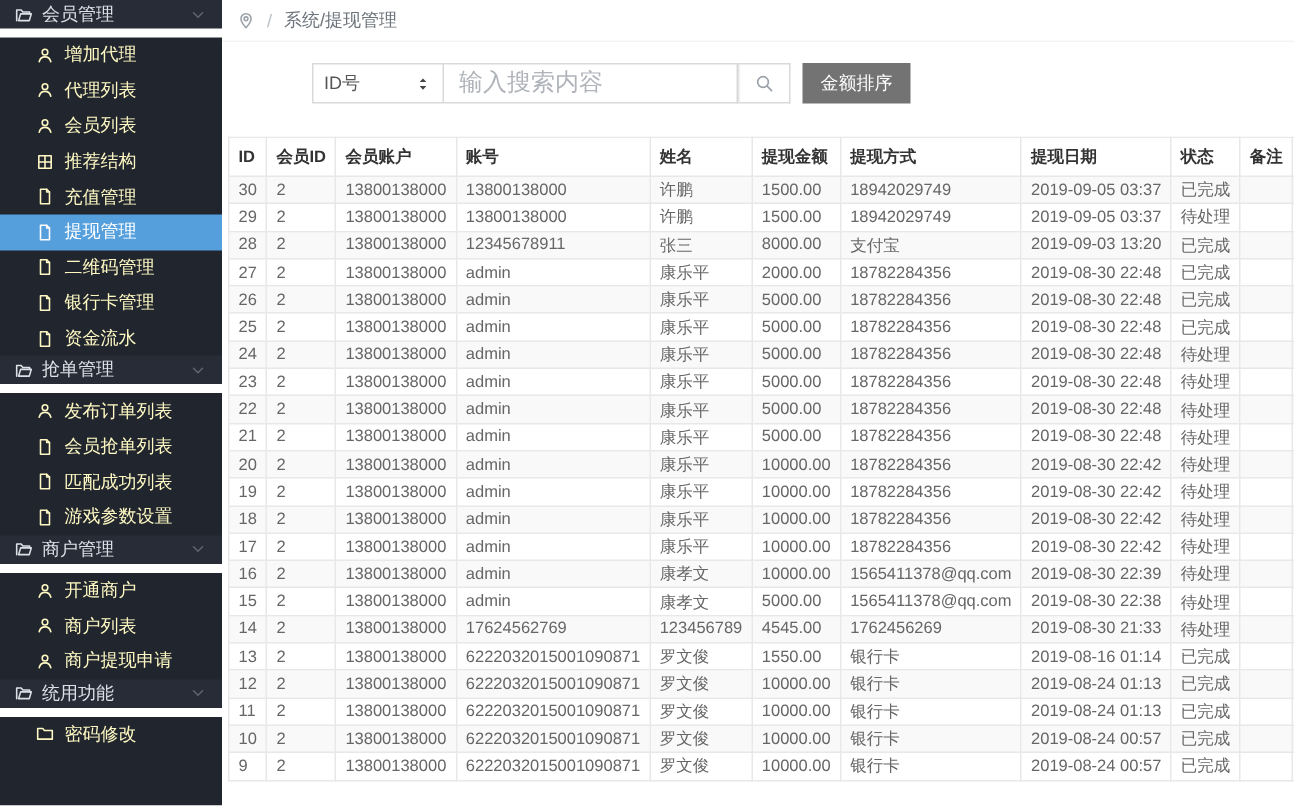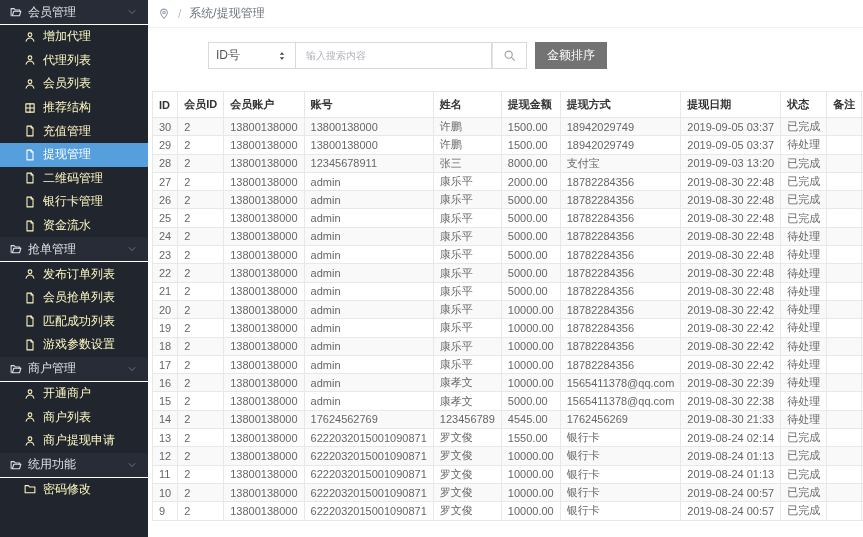--- a/index.html
+++ b/index.html
@@ -5,21 +5,21 @@
   * { margin:0; padding:0; box-sizing:border-box; }
   html,body { width:863px; height:537px; overflow:hidden; background:#fff;
               font-family:"Liberation Sans","DejaVu Sans",sans-serif; }
   .app { display:flex; width:863px; height:537px; }
 
   
   .sidebar { width:148px; flex:0 0 148px; background:#21252e; color:#c3c9d2;
              font-size:12px; height:537px; overflow:hidden; }
   .group-header { height:25px; display:flex; align-items:center; gap:6px;
                   padding:0 10px; background:#272c37; color:#dde1e7;
-                  border-bottom:1px solid #ffffff; cursor:pointer; }
+                  border-bottom:6px solid #ffffff; cursor:pointer; }
   .group-header .chev { margin-left:auto; color:#5d6570; }
   .side-item { height:23.6px; display:flex; align-items:center; gap:7px;
                padding-left:24px; cursor:pointer; color:#fef9c3; }
   .side-item.active { background:#559fdd; color:#fff; }
   .icn { display:inline-flex; width:12px; height:12px; flex:0 0 12px; }
   .icn svg { width:12px; height:12px; stroke:currentColor; fill:none;
              stroke-width:1.4; stroke-linecap:round; stroke-linejoin:round; }
 
   
   .main { flex:1; background:#fff; overflow:hidden; }
@@ -30,21 +30,21 @@
   .crumb-sep { color:#b9bfc6; }
   .crumb-path { color:#6d737b; }
 
   .toolbar { display:flex; align-items:stretch; height:27px;
              margin:14px 0 0 12px; font-size:12px;padding-left:48px; }
   .select-box { width:88px; border:1px solid #d9d9d9; display:flex;
                 align-items:center; justify-content:space-between;
                 padding:0 7px; color:#555; background:#fff; cursor:pointer; }
   .select-box .icn { color:#444; width:9px; height:12px; }
   .search-input { width:196px; border:1px solid #d9d9d9; border-left:none;
-                  padding:0 10px; font-size:10px; color:#333; outline:none; }
+                  padding:0 10px; font-size:16px; color:#333; outline:none; }
   .search-input::placeholder { color:#b0b4ba; }
   .search-btn { width:35px; border:1px solid #d9d9d9; border-left:1px solid #e4e4e4;
                 background:#fff; display:flex; align-items:center;
                 justify-content:center; color:#9aa1a9; cursor:pointer; }
   .search-btn .icn { width:13px; height:13px; }
   .search-btn .icn svg { width:13px; height:13px; }
   .sort-btn { margin-left:8px; padding:0 12px; background:#737373; color:#fff;
               border:none; font-size:12px; cursor:pointer;
               font-family:inherit; }
 
@@ -562,21 +562,21 @@
               <td class="actions"></td>
             </tr>
             <tr>
               <td>13</td>
               <td>2</td>
               <td>13800138000</td>
               <td>6222032015001090871</td>
               <td>罗文俊</td>
               <td>1550.00</td>
               <td>银行卡</td>
-              <td>2019-08-24 02:14</td>
+              <td>2019-08-16 01:14</td>
               <td>已完成</td>
               <td></td>
               <td class="actions"></td>
             </tr>
             <tr>
               <td>12</td>
               <td>2</td>
               <td>13800138000</td>
               <td>6222032015001090871</td>
               <td>罗文俊</td>

